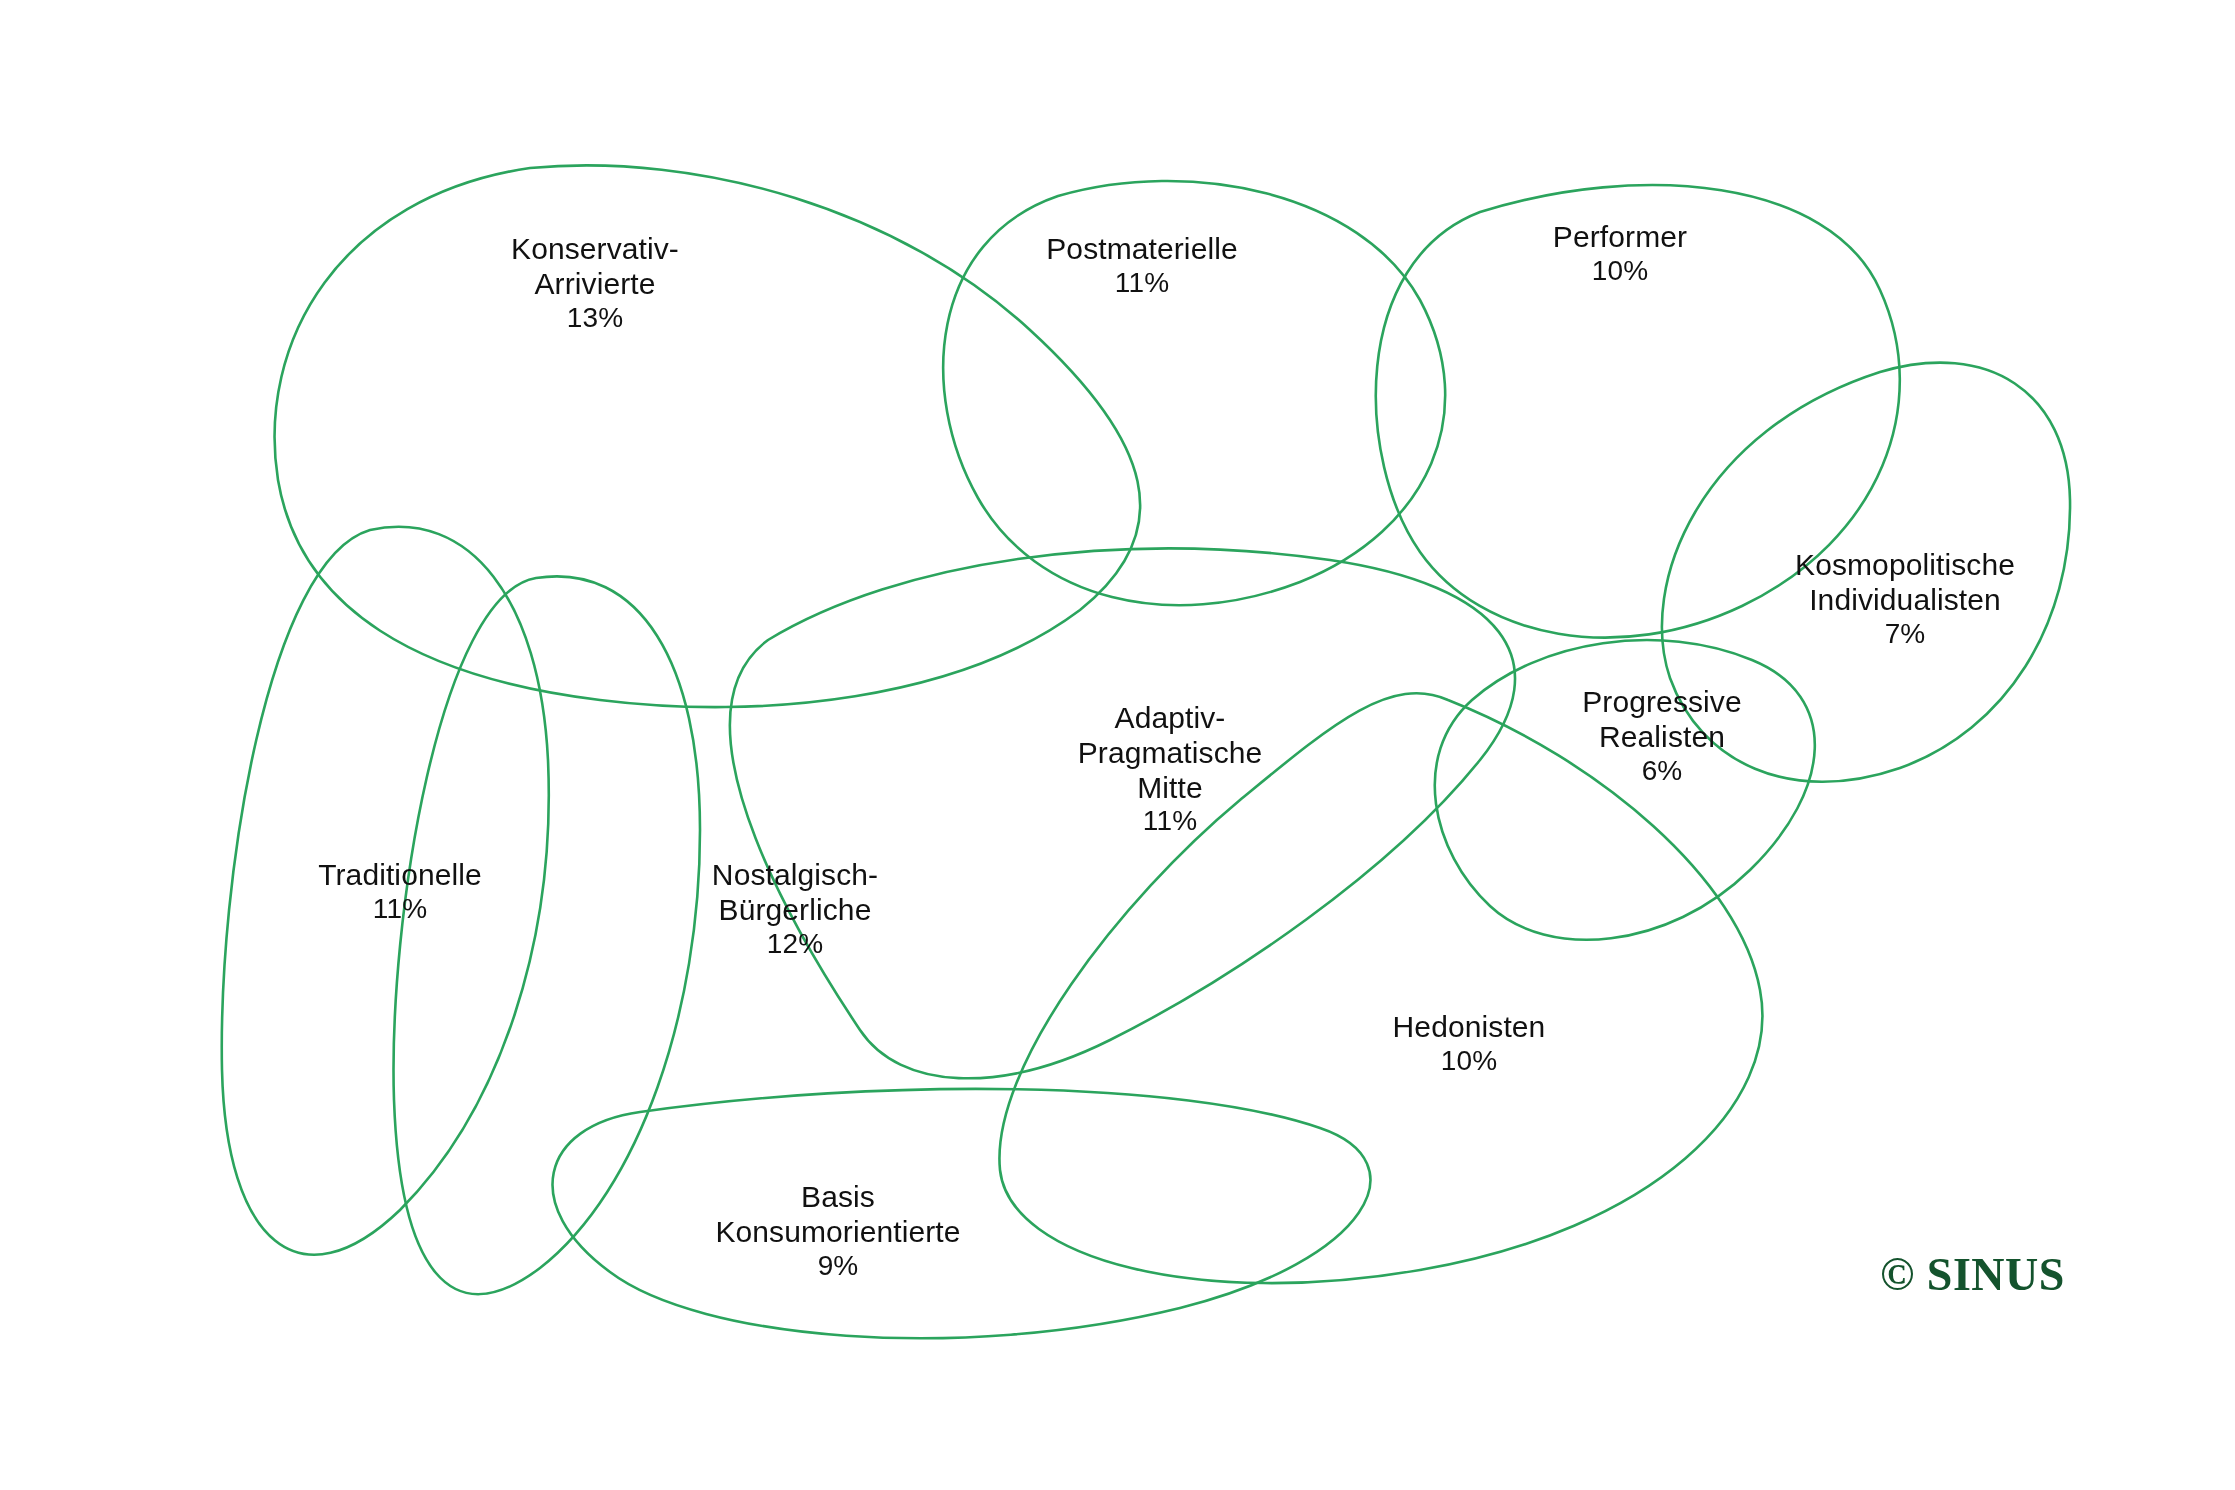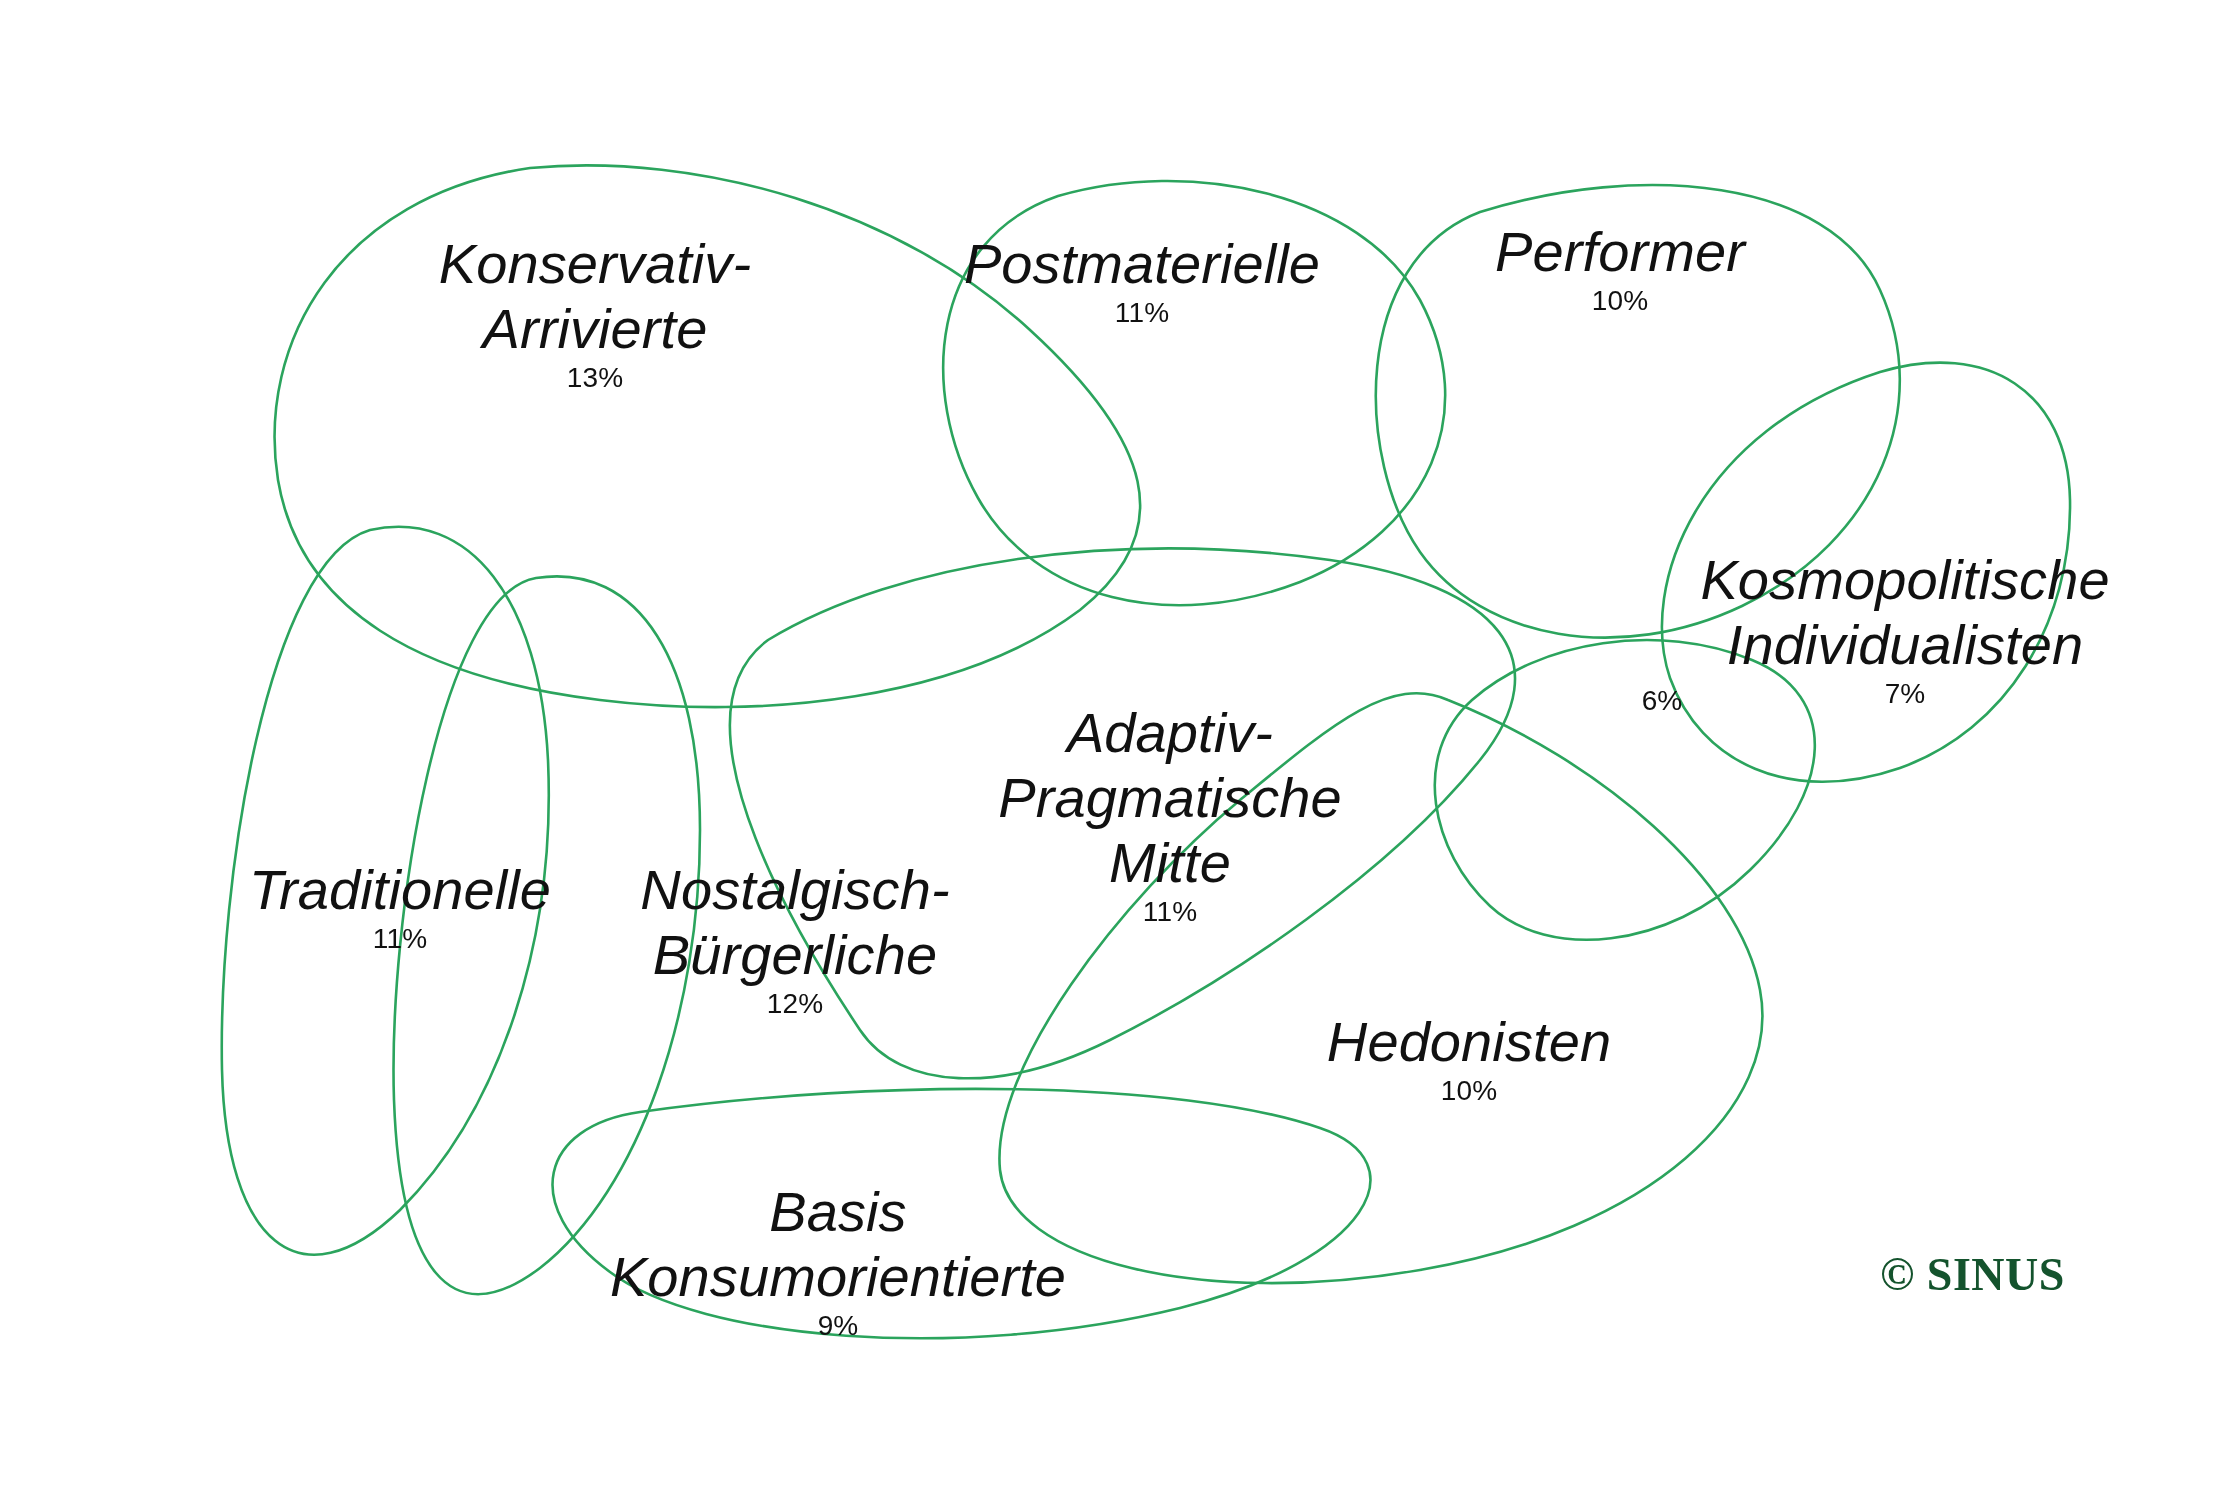--- a/index.html
+++ b/index.html
@@ -39,22 +39,21 @@
     position: absolute;
     text-align: center;
     line-height: 1.16;
     color: #111111;
     white-space: nowrap;
     font-weight: 400;
     letter-spacing: 0.1px;
   }
   .label .name {
     display: block;
-    font-size: 56px;
-    font-style: italic;
+    font-size: 30px;
   }
   .label .name .ln {
     display: block;
   }
   .label .pct {
     display: block;
     font-size: 28px;
   }
 
   
@@ -184,20 +183,24 @@
 <div class="label lbl-adaptiv-pragmatische">
   <span class="name">
     <span class="ln">Adaptiv-</span>
     <span class="ln">Pragmatische</span>
     <span class="ln">Mitte</span>
   </span>
   <span class="pct">11%</span>
 </div>
 
 <div class="label lbl-progressive-realisten">
+  <span class="name">
+    <span class="ln">Progressive</span>
+    <span class="ln">Realisten</span>
+  </span>
   <span class="pct">6%</span>
 </div>
 
 <div class="label lbl-traditionelle">
   <span class="name">
     <span class="ln">Traditionelle</span>
   </span>
   <span class="pct">11%</span>
 </div>
 

